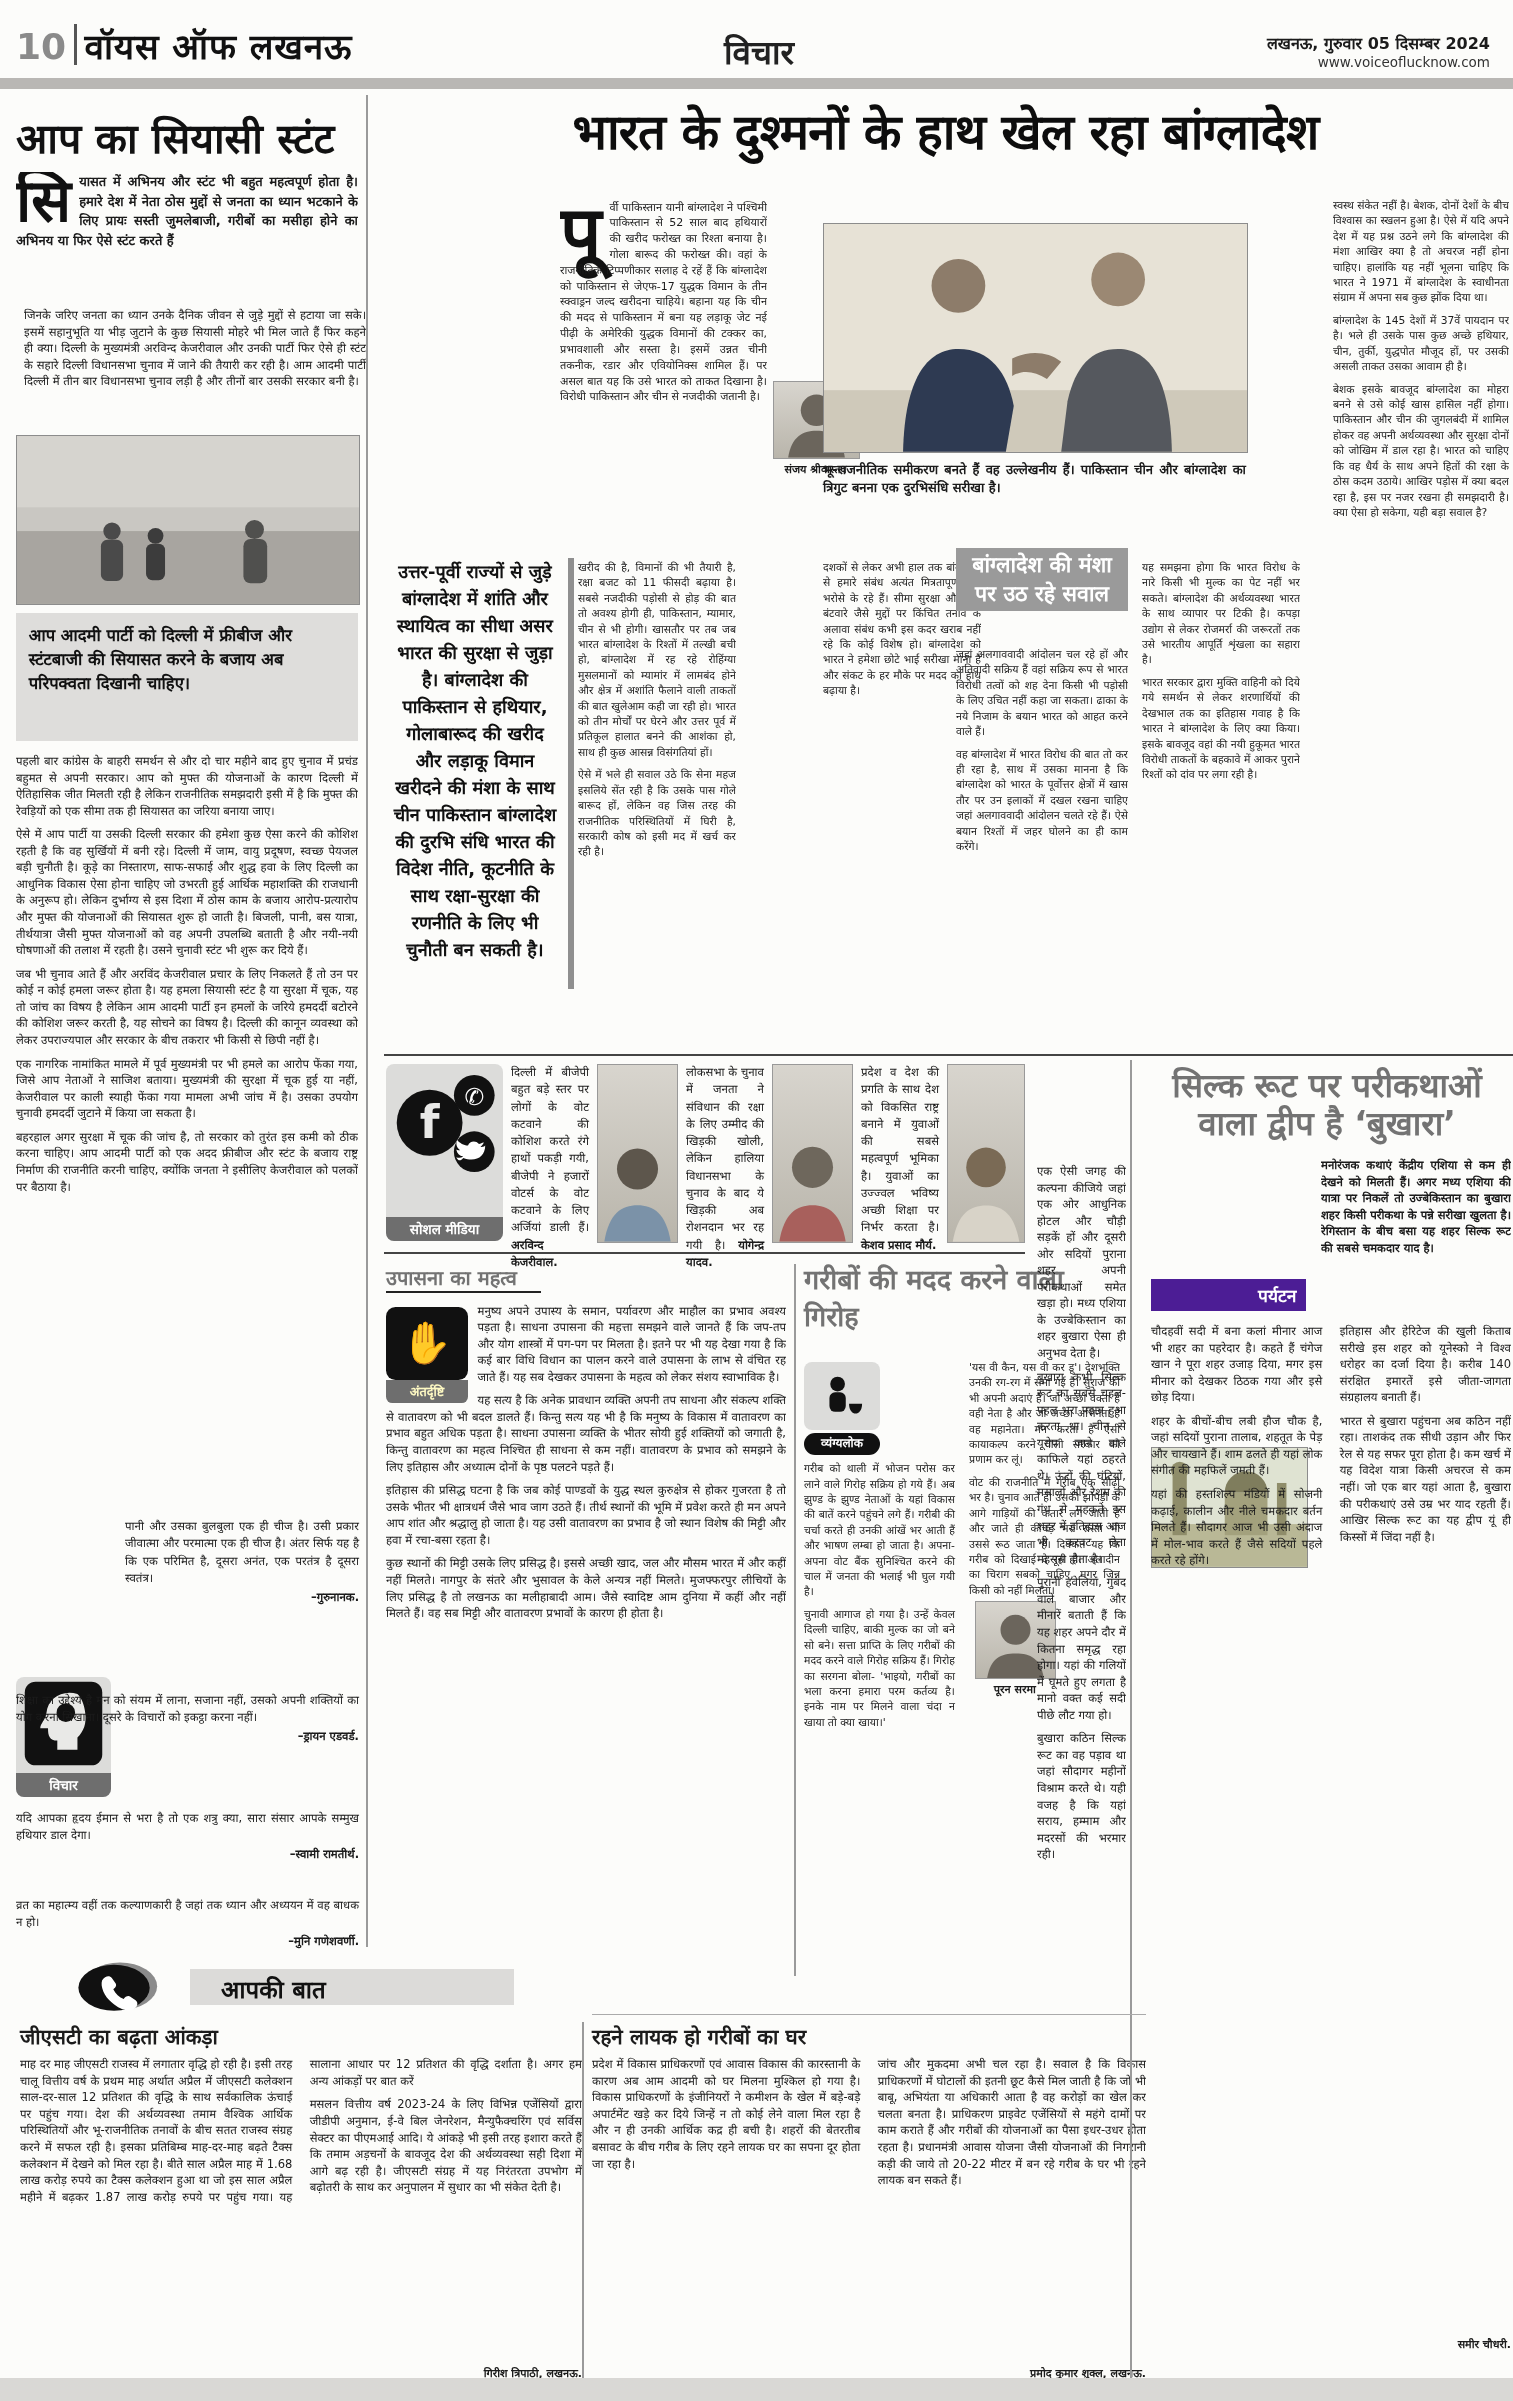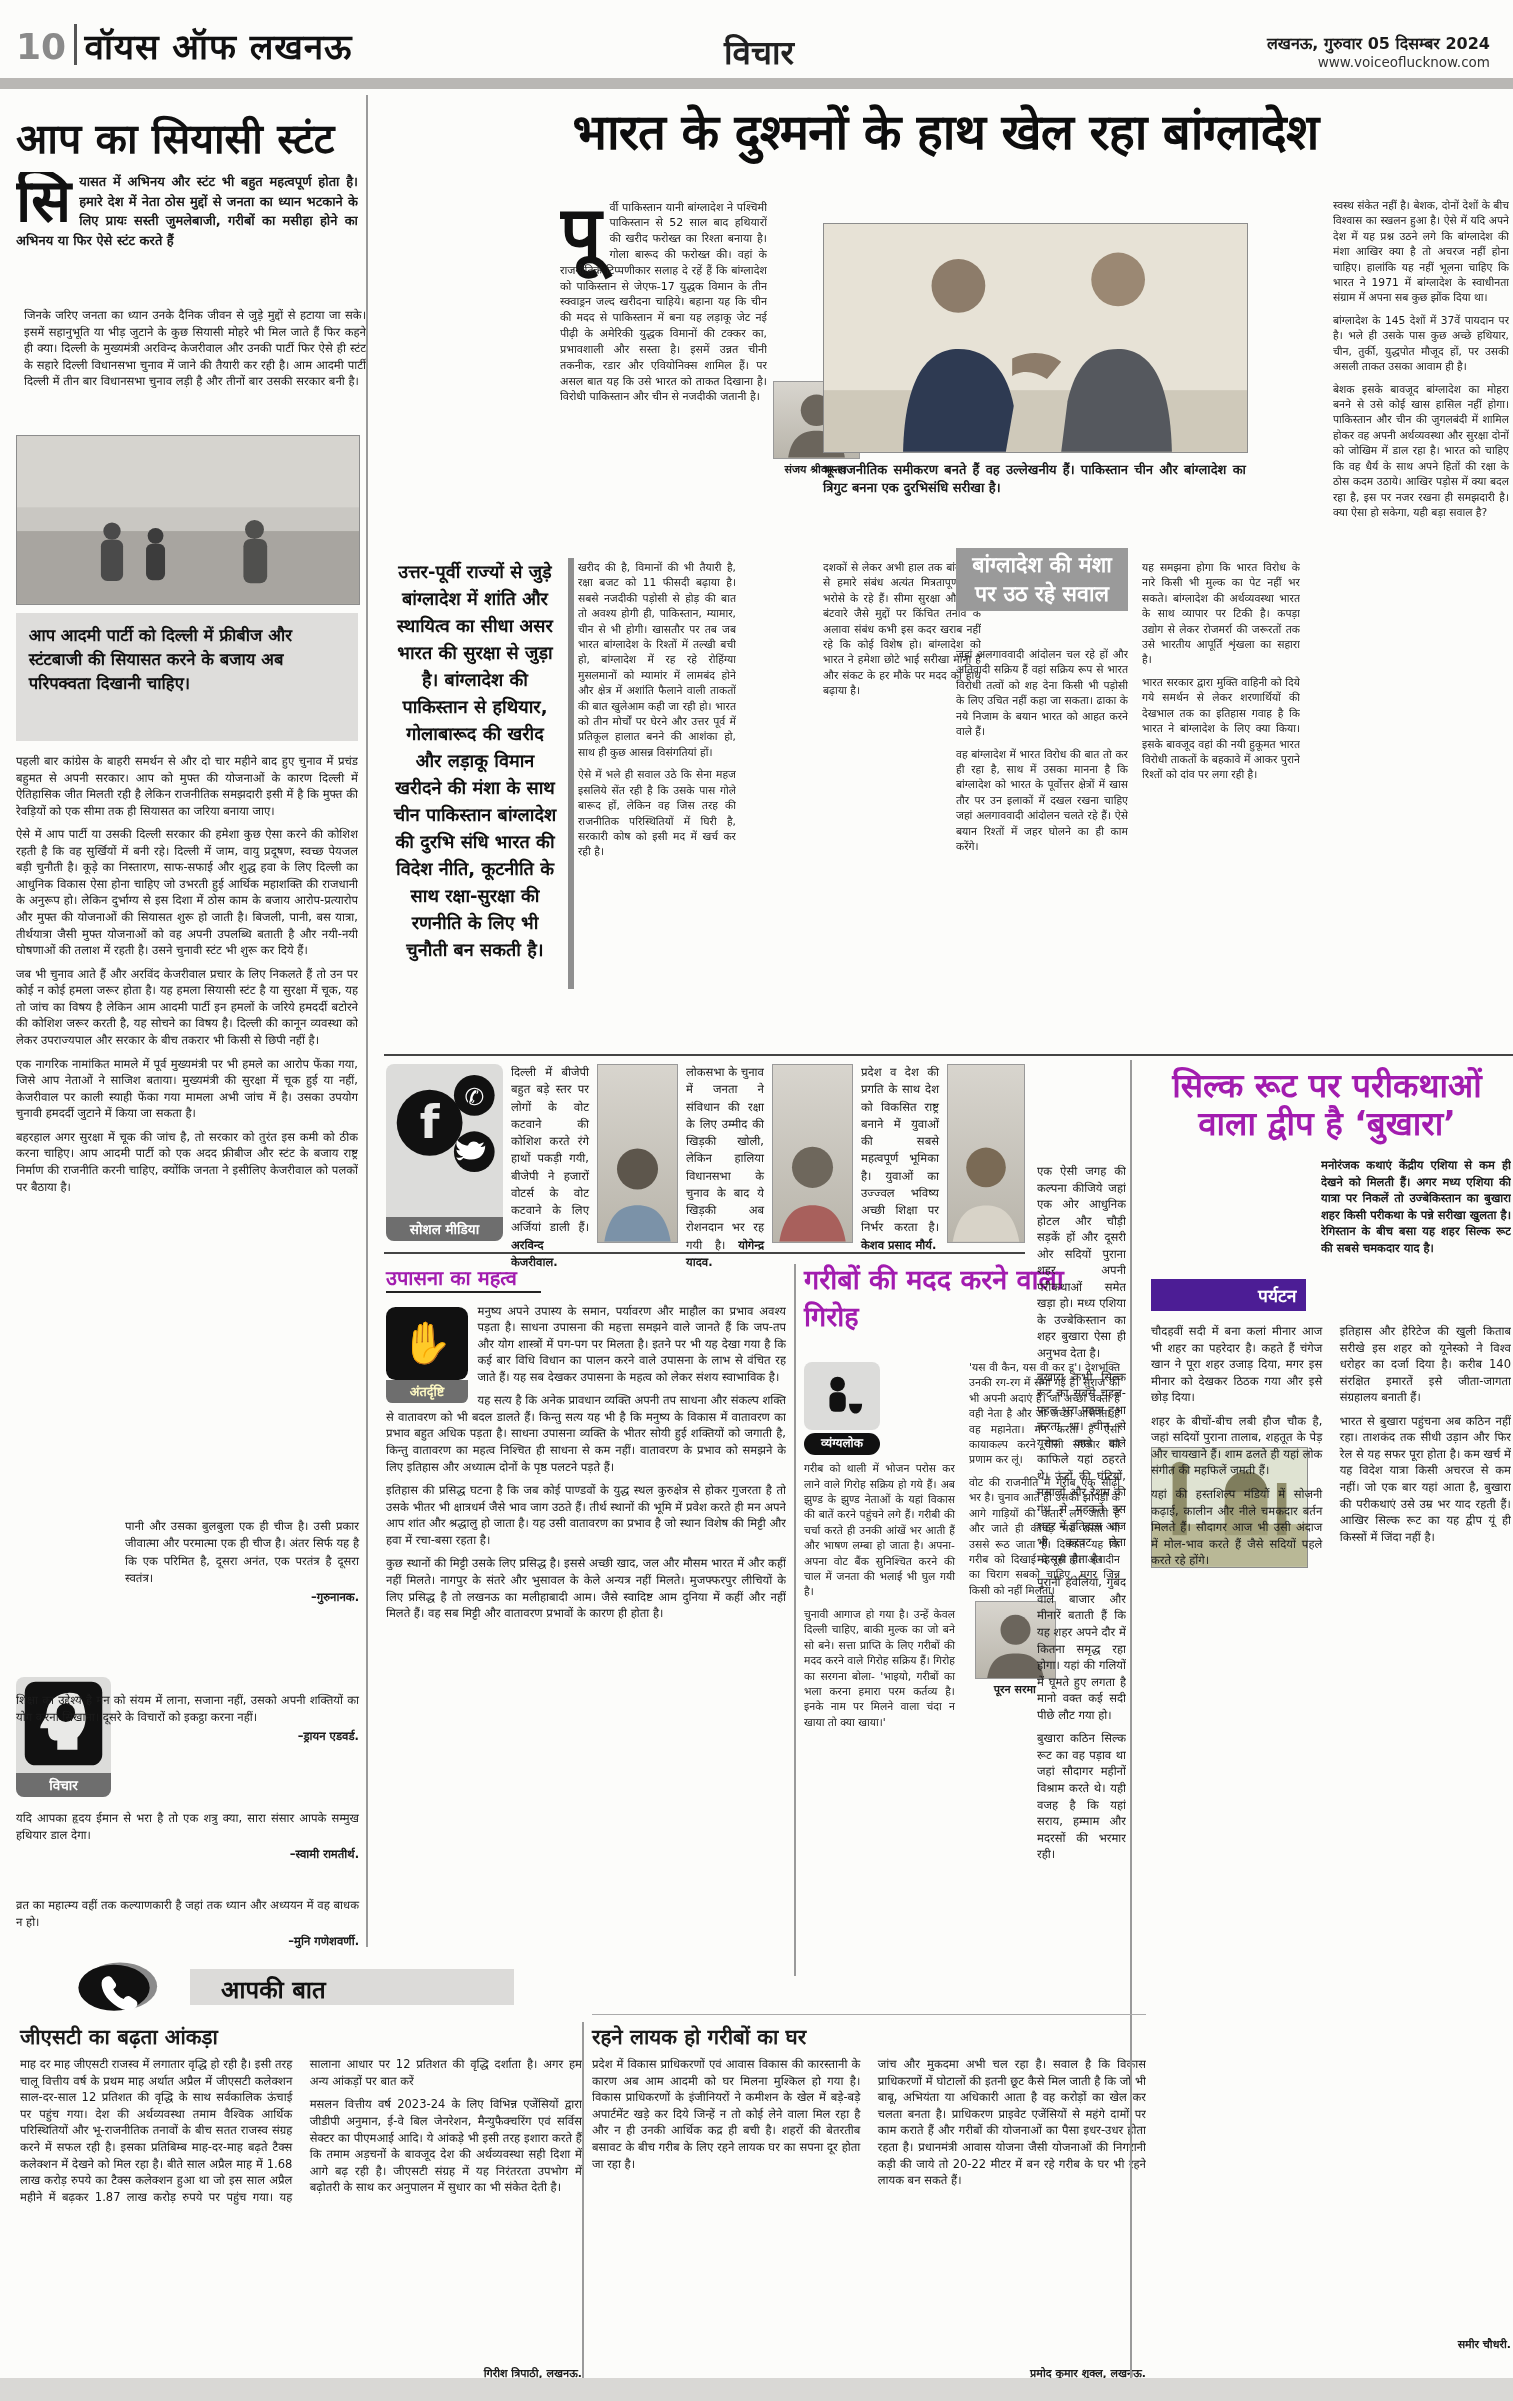--- a/index.html
+++ b/index.html
@@ -11,21 +11,21 @@
   .rule-v{background:#9a9a9a;width:1.6px;}
   .rule-h{background:#444;height:1.6px;}
   .kicker{font-weight:800;letter-spacing:0;color:#111;}
   .headline-main{font-weight:800;font-size:49px;text-align:center;color:#0d0d0d;letter-spacing:-0.8px;}
   .dropcap{float:left;font-weight:800;line-height:.8;margin:4.7px 8px 0 0;color:#111;}
   .graybar{background:#b9b7b4;}
   .photo{background:linear-gradient(180deg,#e9e5da 0%,#d8d3c6 55%,#c2bcae 100%);position:relative;overflow:hidden;border:0.8px solid #8c8c8c;}
   .caption{font-weight:700;font-size:13px;line-height:1.35;text-align:justify;}
   .pullquote{font-weight:800;font-size:18px;line-height:1.5;text-align:center;color:#111;}
   .qbox{background:#9a9a9a;color:#fff;font-weight:800;font-size:21.4px;text-align:center;line-height:1.35;display:flex;align-items:center;justify-content:center;padding:4.7px 9.5px;box-sizing:border-box;}
-  .sechead{font-weight:800;color:#a21caf;}
+  .sechead{font-weight:800;color:#737373;}
   .sign{font-weight:700;text-align:right;font-size:11px;}
   .iconcard{background:#dcdcda;border-radius:8px;position:relative;overflow:hidden;}
   .iconband{position:absolute;left:0;right:0;bottom:0;background:#6e6e6e;color:#fff;font-weight:700;text-align:center;padding:3.2px 1.6px;font-size:13.5px;}
   .portrait{position:relative;background:linear-gradient(180deg,#d8d5ce,#b9b5ab);overflow:hidden;border:0.8px solid #999;}
   .portrait svg{position:absolute;left:0;bottom:0;width:100%;height:auto;}
   .attrib{text-align:right;font-weight:700;margin-top:1.6px;}
   .quote-item{font-size:11.5px;line-height:1.5;text-align:justify;}
   .cols2{column-count:2;column-gap:17.4px;}
   .letter-title{font-weight:800;font-size:20.6px;margin:0 0 6.3px 0;}
   .smallname{font-weight:700;font-size:11px;text-align:center;margin-top:2.4px;}

